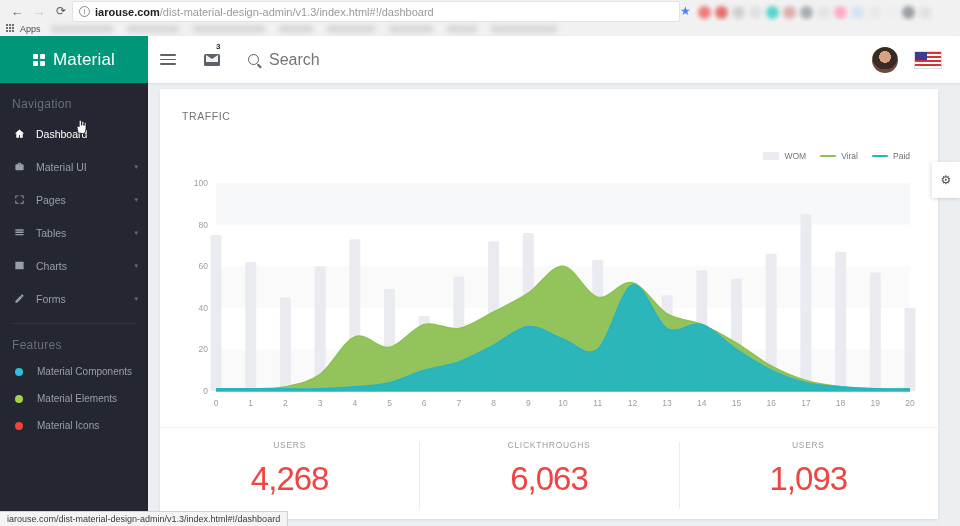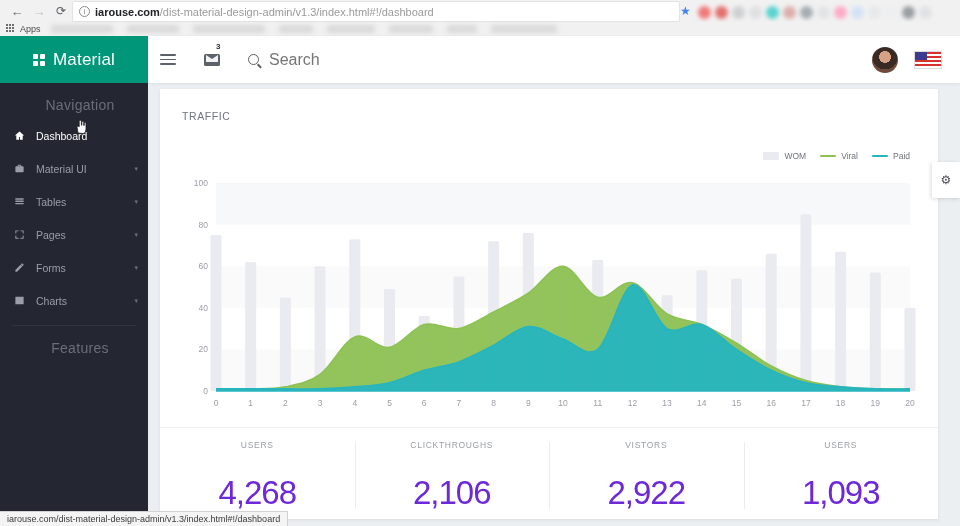--- a/index.html
+++ b/index.html
@@ -53,21 +53,21 @@
     background: #242731; z-index: 12;
   }
   .brand {
     height: 47px; background: #009679; display: flex; align-items: center;
     justify-content: center; color: #fff; font-size: 17px; letter-spacing: .2px;
   }
   .brand-logo { display: inline-grid; grid-template-columns: 5px 5px; grid-template-rows: 5px 5px;
     gap: 2px; margin-right: 8px; }
   .brand-logo i { background: #fff; display: block; border-radius: 1px; }
   .brand-logo i.s { width: 5px; height: 5px; }
-  .nav-section-title { color: #6a6e7a; font-size: 14px; padding: 14px 0 6px 12px; letter-spacing: .3px; text-align: center; }
+  .nav-section-title { color: #6a6e7a; font-size: 12px; padding: 14px 0 6px 12px; letter-spacing: .3px; }
   .nav-item {
     display: flex; align-items: center; height: 33px; padding-left: 12px; position: relative;
     color: #9a9ea8; font-size: 10.5px; cursor: default;
   }
   .nav-item.active { color: #ffffff; }
   .nav-item .ic { width: 14px; margin-right: 10px; display: flex; align-items: center; justify-content: center; flex: none; }
   .nav-item .caret { position: absolute; right: 10px; font-size: 7px; color: #6a6e7a; }
   .divider { height: 1px; background: #31343e; margin: 8px 12px 0 12px; }
   .feat-dot { width: 8px; height: 8px; border-radius: 50%; flex: none; margin-left: 3px; margin-right: 14px; }
   .nav-item.feature { height: 27px; font-size: 10px; padding-left: 12px; }
@@ -112,21 +112,21 @@
   .legend-item { display: flex; align-items: center; gap: 5px; font-size: 8.5px; color: #6f737b; }
   .legend-swatch-box { width: 16px; height: 8px; background: #eceff1; border-radius: 1px; }
   .legend-line { width: 16px; height: 2px; border-radius: 2px; }
 
   .stats { position: absolute; left: 0; bottom: 0; width: 778px; height: 92px; display: flex;
     border-top: 1px solid #f0f0f0; }
   .stat { flex: 1; display: flex; flex-direction: column; align-items: center; justify-content: flex-start;
     padding-top: 12px; position: relative; }
   .stat + .stat::before { content: ""; position: absolute; left: 0; top: 14px; bottom: 10px; width: 1px; background: #ececec; }
   .stat-label { font-size: 8.5px; color: #9a9ea5; letter-spacing: .7px; }
-  .stat-value { font-size: 33px; color: #6d28d9; font-weight: 300; margin-top: 24px; letter-spacing: -1px; }
+  .stat-value { font-size: 33px; color: #ef4444; font-weight: 300; margin-top: 10px; letter-spacing: -1px; }
 
   .gear-tab {
     position: absolute; right: 0; top: 162px; width: 28px; height: 36px; background: #fff;
     box-shadow: -1px 1px 4px rgba(0,0,0,.14); display: flex; align-items: center; justify-content: center;
     z-index: 20;
   }
   .gear-glyph { font-size: 12px; color: #4a4d53; line-height: 1; }
 
   
   .status-tip {
@@ -221,56 +221,70 @@
             <svg width="11" height="11" viewBox="0 0 24 24" fill="currentColor">
               <path d="M10 4h4a2 2 0 0 1 2 2v1h3a2 2 0 0 1 2 2v9a2 2 0 0 1-2 2H5a2 2 0 0 1-2-2V9a2 2 0 0 1 2-2h3V6a2 2 0 0 1 2-2zm0 3h4V6h-4z"></path>
             </svg>
           </span>
           <span>Material UI</span>
           <span class="caret">▾</span>
         </div>
         <div class="nav-item">
           <span class="ic">
             <svg width="11" height="11" viewBox="0 0 24 24" fill="currentColor">
+              <path d="M3 3h7v2H5v5H3zm11 0h7v7h-2V5h-5zM3 14h2v5h5v2H3zm16 0h2v7h-7v-2h5z"></path>
+            </svg>
+          </span>
+          <span>Pages</span>
+          <span class="caret">▾</span>
+        </div>
+        <div class="nav-item">
+          <span class="ic">
+            <svg width="11" height="11" viewBox="0 0 24 24" fill="currentColor">
               <path d="M3 5h18v3H3zm0 5h18v3H3zm0 5h18v3H3z"></path>
             </svg>
           </span>
           <span>Tables</span>
           <span class="caret">▾</span>
         </div>
         <div class="nav-item">
           <span class="ic">
             <svg width="11" height="11" viewBox="0 0 24 24" fill="currentColor">
-              <path d="M3 3h7v2H5v5H3zm11 0h7v7h-2V5h-5zM3 14h2v5h5v2H3zm16 0h2v7h-7v-2h5z"></path>
-            </svg>
-          </span>
-          <span>Pages</span>
+              <path d="M3 4h18v16H3zm3 10h2v4H6zm4-5h2v9h-2zm4 2h2v7h-2z"></path>
+            </svg>
+          </span>
+          <span>Charts</span>
           <span class="caret">▾</span>
         </div>
         <div class="nav-item">
           <span class="ic">
             <svg width="11" height="11" viewBox="0 0 24 24" fill="currentColor">
               <path d="M3 17.2V21h3.8L18 9.8 14.2 6zM20.7 7.1a1 1 0 0 0 0-1.4l-2.4-2.4a1 1 0 0 0-1.4 0l-1.9 1.9L18.8 9z"></path>
             </svg>
           </span>
           <span>Forms</span>
           <span class="caret">▾</span>
         </div>
-        <div class="nav-item">
-          <span class="ic">
-            <svg width="11" height="11" viewBox="0 0 24 24" fill="currentColor">
-              <path d="M3 4h18v16H3zm3 10h2v4H6zm4-5h2v9h-2zm4 2h2v7h-2z"></path>
-            </svg>
-          </span>
-          <span>Charts</span>
-          <span class="caret">▾</span>
-        </div>
       </div>
     <div class="divider"></div>
     <div class="nav-section-title">Features</div>
+    <div id="feature-items">
+        <div class="nav-item feature">
+          <span class="feat-dot" style="background: rgb(40, 194, 224);"></span>
+          <span>Material Components</span>
+        </div>
+        <div class="nav-item feature">
+          <span class="feat-dot" style="background: rgb(165, 208, 74);"></span>
+          <span>Material Elements</span>
+        </div>
+        <div class="nav-item feature">
+          <span class="feat-dot" style="background: rgb(245, 65, 60);"></span>
+          <span>Material Icons</span>
+        </div>
+      </div>
   </aside>
 
   <svg class="cursor-hand" viewBox="0 0 14 16">
     <path d="M4 14 L3 8 Q3 6.6 4.3 7.2 L5.2 7.8 L5.2 2.4 Q5.2 1.2 6.3 1.2 Q7.4 1.2 7.4 2.4 L7.4 6.2 L7.8 6.2 L7.8 3.2 Q7.8 2.2 8.8 2.2 Q9.8 2.2 9.8 3.2 L9.8 6.4 L10.2 6.4 L10.2 4.2 Q10.2 3.3 11.1 3.3 Q12 3.3 12 4.2 L12 10 Q12 13.6 9.6 14.6 Z" fill="#ffffff" stroke="#1c1c1c" stroke-width="0.8"></path>
   </svg>
 
   <header class="appbar">
     <div class="hamburger">
         <i></i>
         <i></i>
@@ -374,25 +388,21 @@
           </svg>
       </div>
 
       <div class="stats" id="stats">
           <div class="stat">
             <div class="stat-label">USERS</div>
             <div class="stat-value">4,268</div>
           </div>
           <div class="stat">
             <div class="stat-label">CLICKTHROUGHS</div>
-            <div class="stat-value">2,106</div>
-          </div>
-          <div class="stat">
-            <div class="stat-label">VISTORS</div>
-            <div class="stat-value">2,922</div>
+            <div class="stat-value">6,063</div>
           </div>
           <div class="stat">
             <div class="stat-label">USERS</div>
             <div class="stat-value">1,093</div>
           </div>
         </div>
     </section>
   </main>
 
   <div class="gear-tab">

